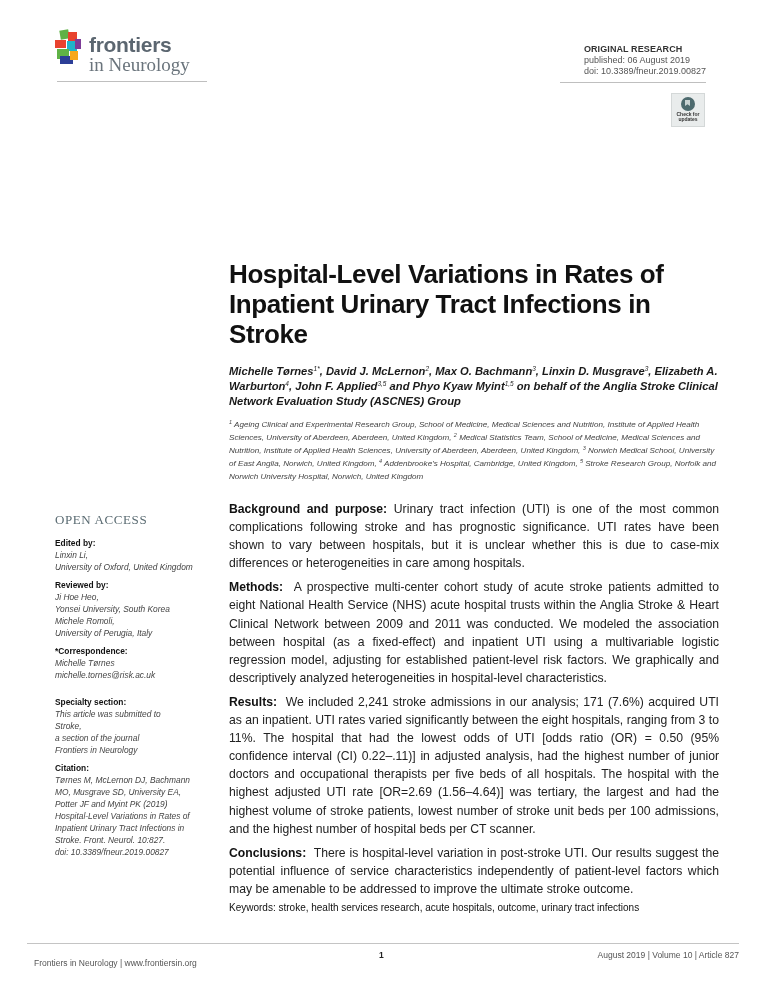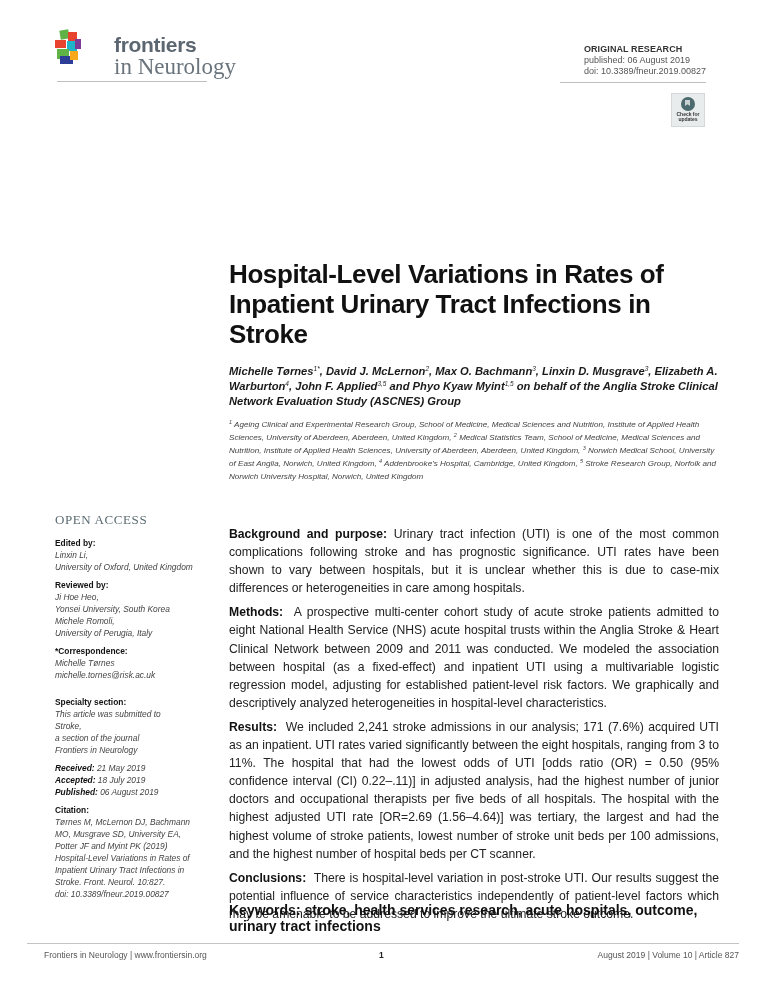--- a/index.html
+++ b/index.html
@@ -1,25 +1,25 @@
 <!DOCTYPE html>
 <html><head>
 <meta charset="utf-8">
 <style>
   html, body { margin: 0; padding: 0; background: #ffffff; }
   body { width: 764px; height: 1000px; position: relative; overflow: hidden;
          font-family: "Liberation Sans", sans-serif; color: #1a1a1a; }
 
   
-  .logo { position: absolute; left: 55px; top: 30px; display: flex; align-items: flex-start; gap: 25px; }
+  .logo { position: absolute; left: 55px; top: 30px; display: flex; align-items: flex-start; }
   .logo-mark { position: relative; width: 30px; height: 34px; }
   .logo-mark .b { position: absolute; }
   .logo-text { margin-left: 4px; line-height: 1; }
   .logo-brand { font-family: "Liberation Sans", sans-serif; font-weight: bold; font-size: 21px; color: #5b6670; letter-spacing: -0.3px; display: block; margin-top: 4px; }
-  .logo-journal { font-family: "Liberation Serif", serif; font-size: 23px; color: #6a747c; display: block; margin-top: 0px; }
+  .logo-journal { font-family: "Liberation Serif", serif; font-size: 19px; color: #6a747c; display: block; margin-top: 0px; }
   .header-rule-left { position: absolute; left: 57px; top: 81px; width: 150px; height: 1px; background: #bfbfbf; }
 
   .header-right { position: absolute; right: 58px; top: 44px; line-height: 11px; }
   .article-type { font-size: 9px; font-weight: bold; color: #333; letter-spacing: 0.1px; }
   .published-line, .doi-line { font-size: 9px; color: #555; }
   .header-rule-right { position: absolute; left: 560px; top: 82px; width: 146px; height: 1px; background: #bfbfbf; }
   .check-updates { position: absolute; left: 671px; top: 93px; width: 34px; height: 34px; background: #e9ecec; border: 1px solid #d4d8d8; box-sizing: border-box; text-align: center; }
   .check-updates .circ { width: 14px; height: 14px; border-radius: 50%; background: #4d6a6e; margin: 3px auto 1px; position: relative; }
   .check-updates .circ:after { content: ""; position: absolute; left: 4px; top: 3px; width: 5px; height: 6px; background: #c9d3d3; clip-path: polygon(0 0,100% 0,100% 100%,50% 70%,0 100%); }
   .check-updates .lbl { font-size: 5px; font-weight: bold; color: #333; line-height: 5px; }
@@ -35,29 +35,29 @@
   .sidebar { position: absolute; left: 55px; top: 512px; width: 150px; text-align: left; }
   .open-access { font-family: "Liberation Serif", serif; font-size: 13px; color: #5a6b72; letter-spacing: 0.6px; margin-bottom: 9px; }
   .sb-head { font-size: 8.4px; font-weight: bold; color: #111; line-height: 12px; }
   .sb-text { font-size: 8.4px; font-style: italic; color: #444; line-height: 12px; }
   .sb-group { margin-bottom: 6px; }
   .sb-date { font-size: 8.4px; font-style: italic; color: #444; line-height: 12px; }
   .sb-date b { color: #111; }
   .spacer { height: 9px; }
 
   
-  .abstract { position: absolute; left: 229px; top: 500px; width: 490px; font-size: 12.2px; line-height: 18.1px; color: #222; text-align: justify; margin-top: 25px; }
+  .abstract { position: absolute; left: 229px; top: 500px; width: 490px; font-size: 12.2px; line-height: 18.1px; color: #222; text-align: justify; }
   .abstract p { margin: 0 0 6px 0; }
   .abstract .lead { font-weight: bold; color: #111; }
-  .keywords { position: absolute; left: 229px; top: 902px; width: 490px; font-size: 14px; font-weight: bold; color: #111; }
+  .keywords { position: absolute; left: 229px; top: 902px; width: 490px; font-size: 10px; font-weight: normal; color: #111; }
 
   
   .footer-rule { position: absolute; left: 27px; top: 943px; width: 712px; height: 1px; background: #c4c4c4; }
   .footer { position: absolute; left: 27px; top: 950px; width: 712px; font-size: 8.5px; color: #555; }
-  .footer .l { position: absolute; left: 17px; }
+  .footer .l { position: absolute; left: 7px; margin-top: 8px; }
   .footer .c { position: absolute; left: 352px; font-weight: bold; color: #222; }
   .footer .r { position: absolute; right: 0; margin-left: 32px; }
 </style>
 </head>
 <body>
 
 <div class="logo">
   <div class="logo-mark">
     <div class="b" style="left:5px;top:0;width:9px;height:9px;background:#5fb246;transform:rotate(-10deg);"></div>
     <div class="b" style="left:13px;top:2px;width:9px;height:10px;background:#e8432e;"></div>
@@ -138,25 +138,20 @@
   <div class="spacer"></div>
 
   <div class="sb-group">
     <div class="sb-head">Specialty section:</div>
     <div class="sb-text">This article was submitted to</div>
     <div class="sb-text">Stroke,</div>
     <div class="sb-text">a section of the journal</div>
     <div class="sb-text">Frontiers in Neurology</div>
   </div>
 
-  <div class="sb-group">
-    <div class="sb-date"><b>Received:</b> <span>21 May 2019</span></div>
-    <div class="sb-date"><b>Accepted:</b> <span>18 July 2019</span></div>
-    <div class="sb-date"><b>Published:</b> <span>06 August 2019</span></div>
-  </div>
 
   <div class="sb-group">
     <div class="sb-head">Citation:</div>
     <div class="sb-text">Tørnes M, McLernon DJ, Bachmann</div>
     <div class="sb-text">MO, Musgrave SD, University EA,</div>
     <div class="sb-text">Potter JF and Myint PK (2019)</div>
     <div class="sb-text">Hospital-Level Variations in Rates of</div>
     <div class="sb-text">Inpatient Urinary Tract Infections in</div>
     <div class="sb-text">Stroke. Front. Neurol. 10:827.</div>
     <div class="sb-text">doi: 10.3389/fneur.2019.00827</div>

